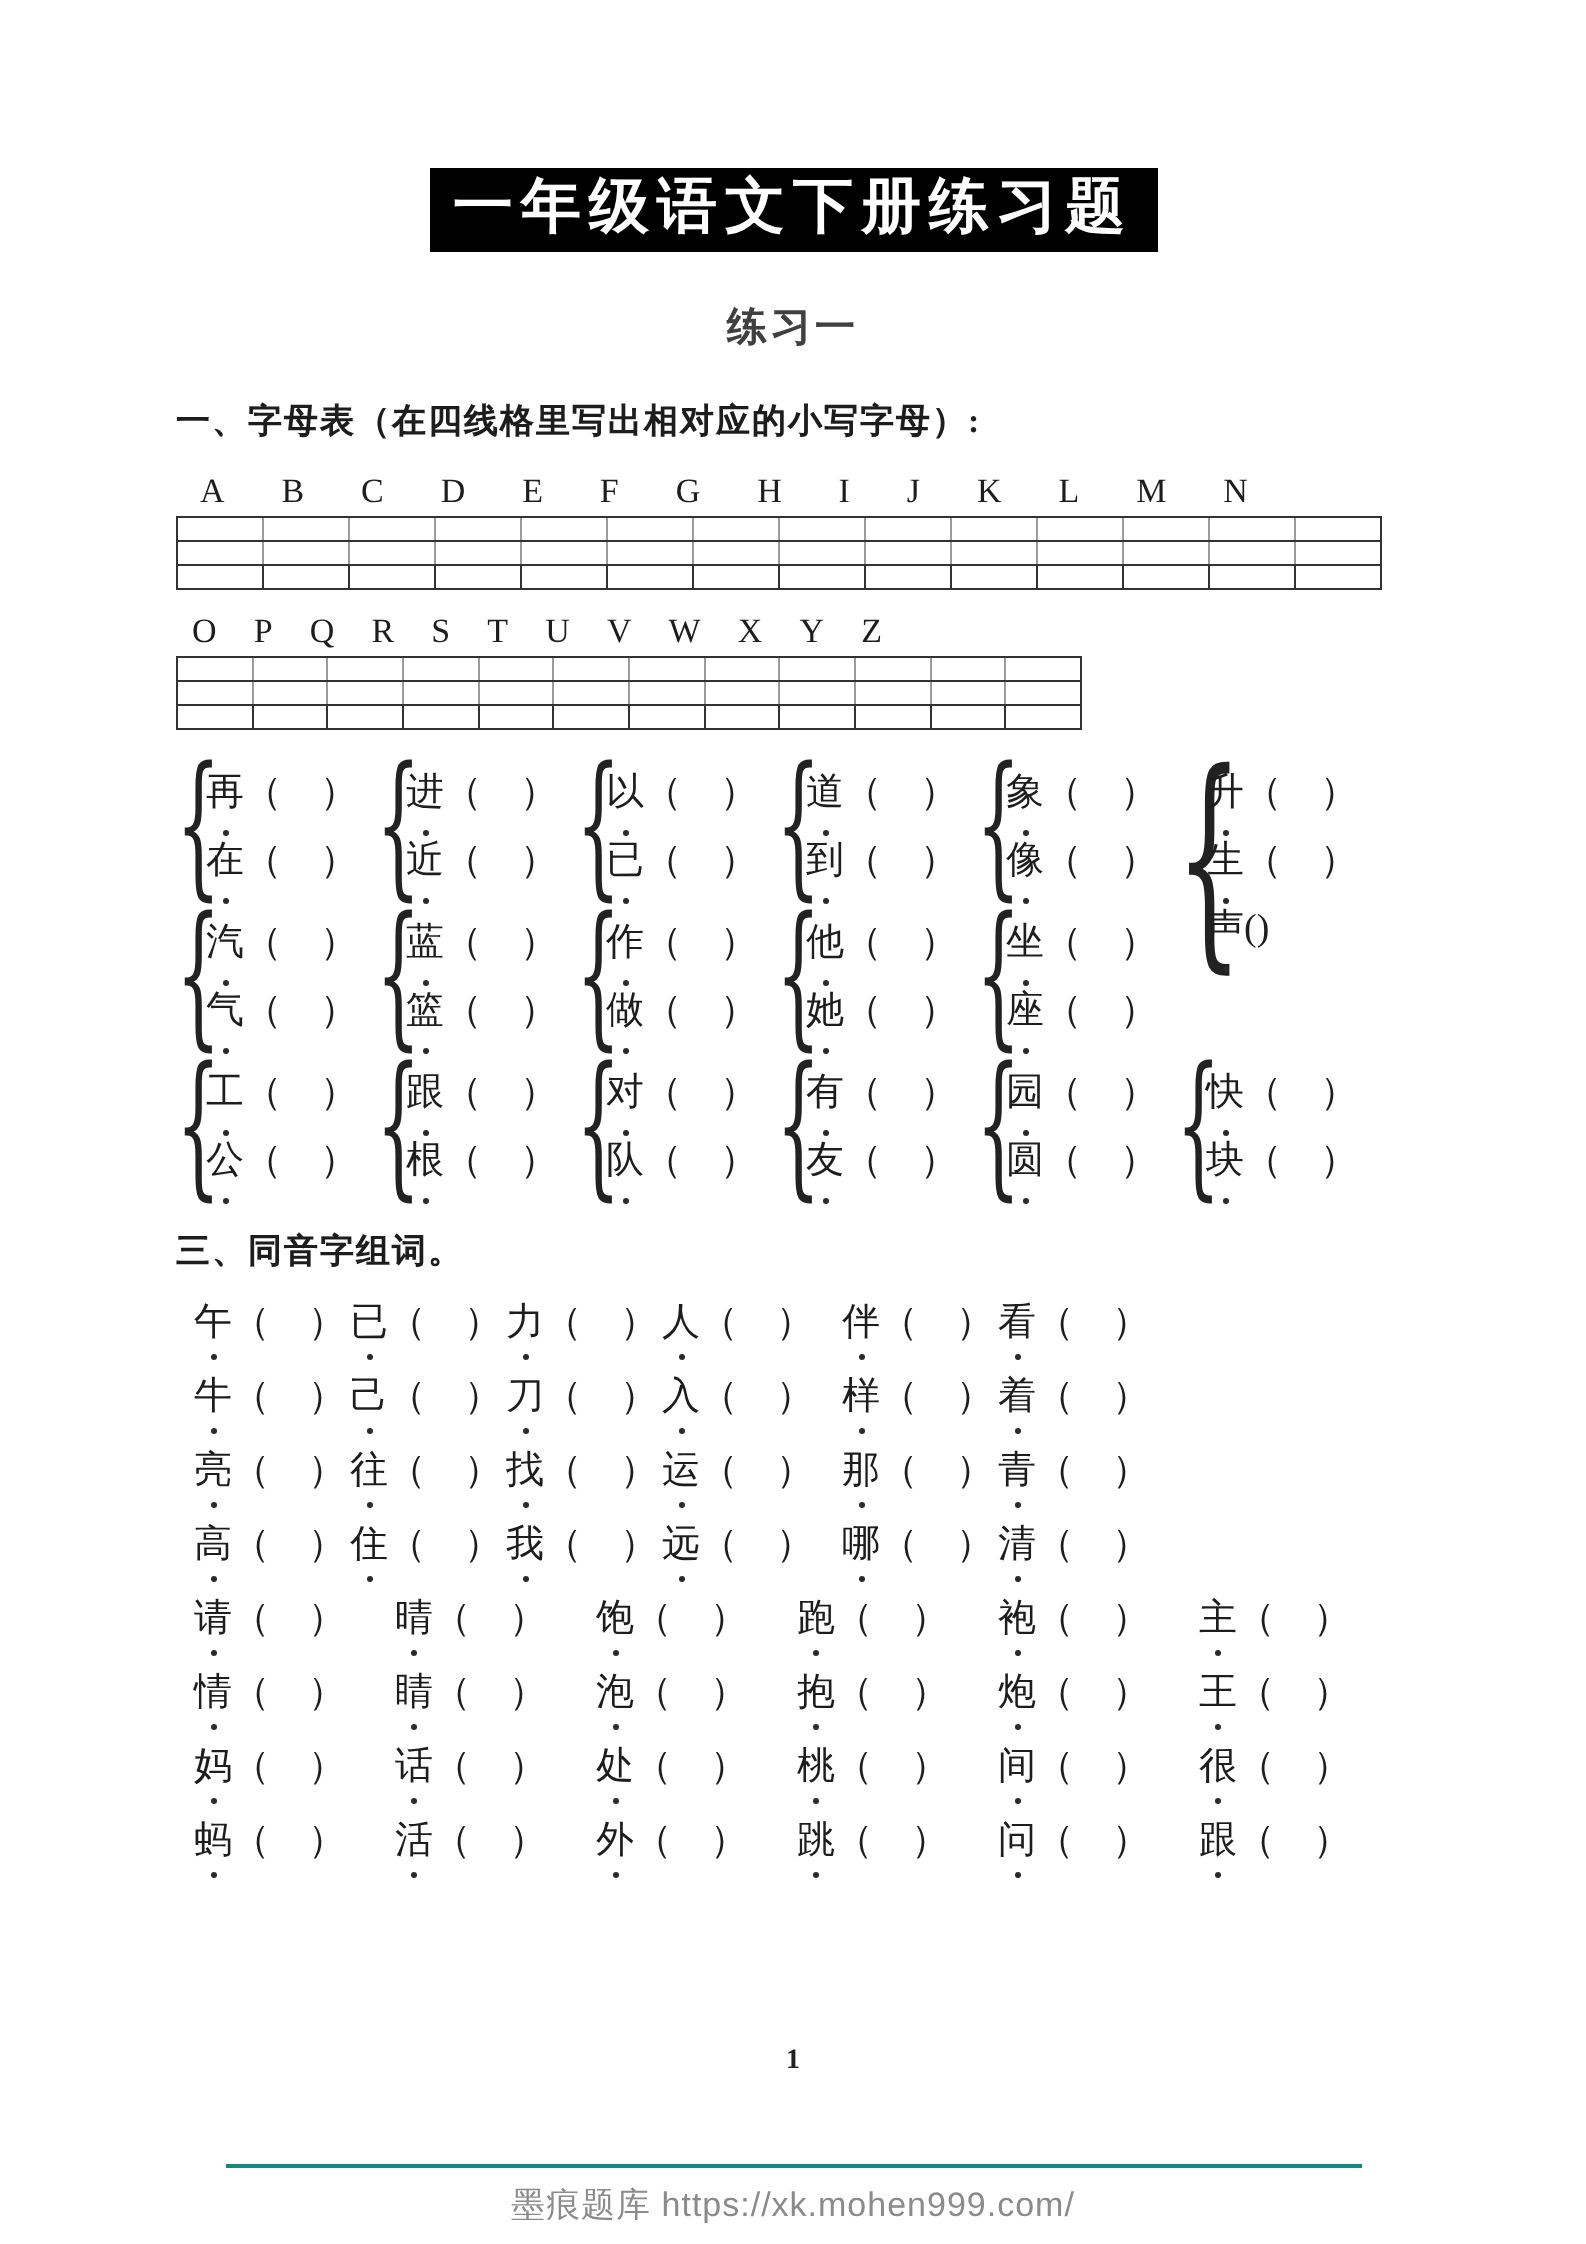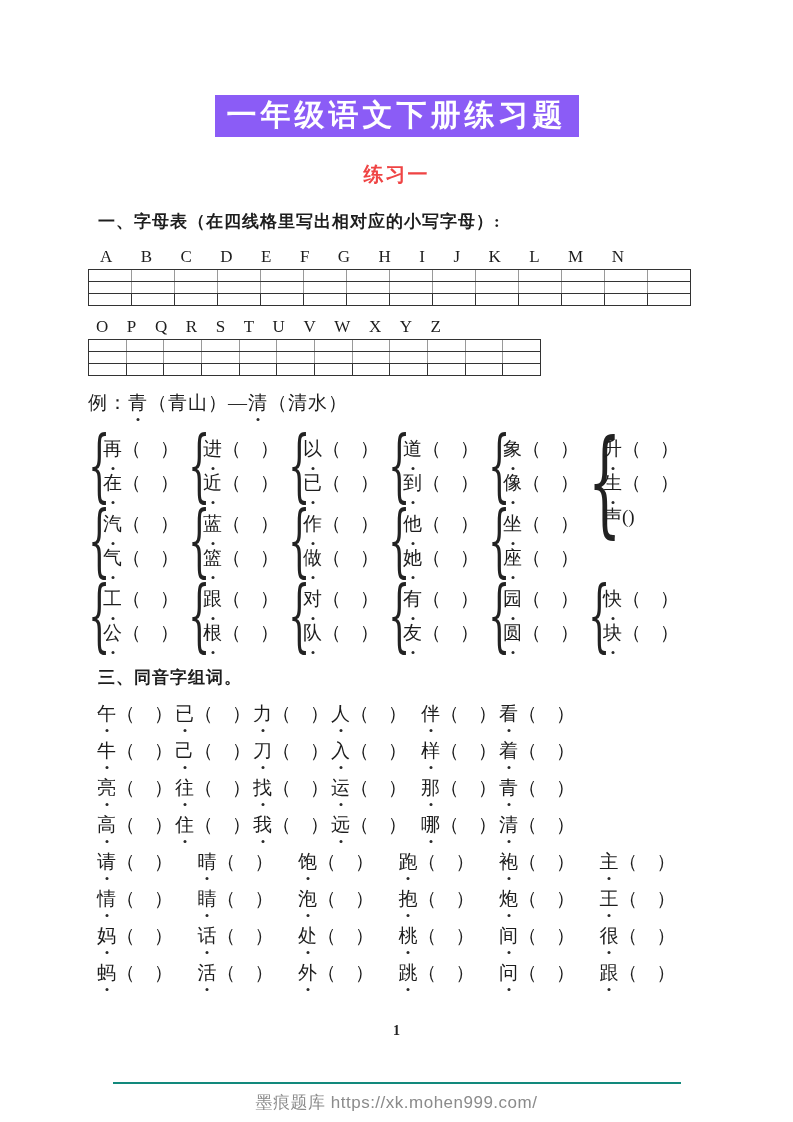--- a/index.html
+++ b/index.html
@@ -7,21 +7,21 @@
     width:793px;height:1122px;position:relative;background:#ffffff;overflow:hidden;
     font-family:"Liberation Serif","DejaVu Serif",serif;color:#1d1d1d;
   }
   .title-wrap{margin:0;padding-top:84px;text-align:center;}
   .page-title{
     display:inline-block;font-size:30px;font-weight:bold;letter-spacing:4px;
     padding:3px 12px 6px 12px;line-height:1.1;
   }
   .subtitle{margin-top:18px;text-align:center;font-size:20px;font-weight:bold;letter-spacing:2px;}
   .content{margin-left:88px;width:612px;}
-  .sec-heading{font-size:17px;font-weight:bold;letter-spacing:1px;line-height:24px;margin-left:10px;}
+  .sec-heading{font-size:17px;font-weight:bold;letter-spacing:1px;line-height:24px;}
   .sec1h{margin-top:22px;}
   .alpha-row{display:flex;justify-content:space-between;font-size:17px;height:20px;line-height:20px;font-family:"Liberation Serif","DejaVu Serif",serif;}
   .alpha1{margin-top:13px;padding-left:12px;width:524px;}
   .alpha2{margin-top:11px;padding-left:8px;width:345px;}
   .grid4{margin-top:2px;border:1px solid #333;}
   .grid1{width:601px;}
   .grid2{width:451px;}
   .g-row{display:flex;height:11px;border-bottom:1px solid #333;}
   .g-row:last-child{border-bottom:0;}
   .g-cell{flex:1;border-right:1px solid #9a9a9a;}
@@ -59,24 +59,24 @@
     margin-top:7px;font-family:"Liberation Sans","DejaVu Sans",sans-serif;
     font-size:17px;color:#8b8b8b;letter-spacing:0.5px;
   }
 </style>
 </head>
 <body>
 
 <div class="page">
 
   <div class="title-wrap">
-    <span class="page-title" id="title-el" style="background: #8b5cf6; color: rgb(255, 255, 255); margin-top: 11px;">一年级语文下册练习题</span>
+    <span class="page-title" id="title-el" style="background: #000000; color: rgb(255, 255, 255);">一年级语文下册练习题</span>
   </div>
 
-  <div class="subtitle" id="subtitle-el" style="color: #ef4444; margin-top: 24px;">练习一</div>
+  <div class="subtitle" id="subtitle-el" style="color: #404040; margin-top: 24px;">练习一</div>
 
   <div class="content">
 
     <div class="sec-heading sec1h">一、字母表（在四线格里写出相对应的小写字母）:</div>
 
     <div class="alpha-row alpha1" id="alpha1">
         <span class="alpha-letter">A</span>
         <span class="alpha-letter">B</span>
         <span class="alpha-letter">C</span>
         <span class="alpha-letter">D</span>
@@ -195,21 +195,20 @@
           <div class="g-cell"></div>
           <div class="g-cell"></div>
           <div class="g-cell"></div>
           <div class="g-cell"></div>
           <div class="g-cell"></div>
           <div class="g-cell"></div>
         </div>
       </div>
 
 
-    <div class="example" id="example"><span>例：</span><span class="dc">青</span><span>（青山）</span><span>—</span><span class="dc">清</span><span>（清水）</span></div>
 
     <div id="hp">
         <div class="hp-row">
           <div class="hp-group">
             <span class="hp-brace">{</span>
             <div class="hp-lines">
               <div class="hp-line"><span class="dc">再</span><span>（　）</span></div>
               <div class="hp-line"><span class="dc">在</span><span>（　）</span></div>
             </div>
           </div>

